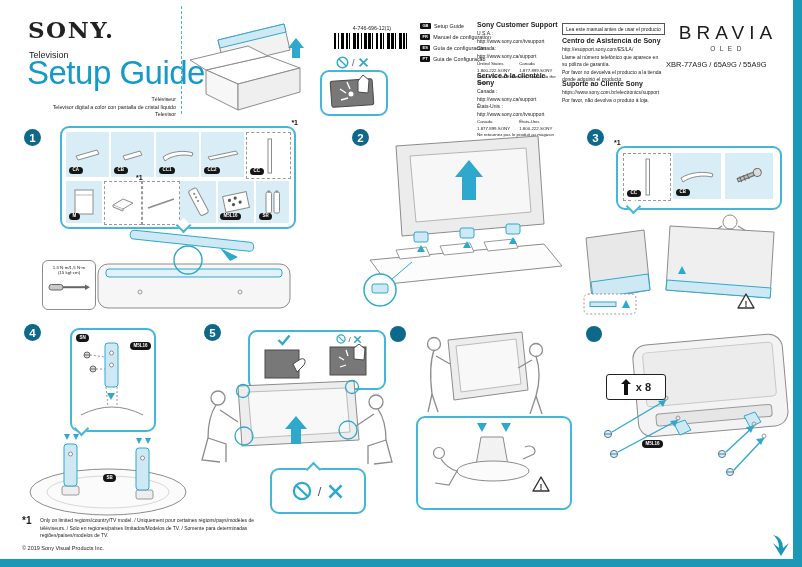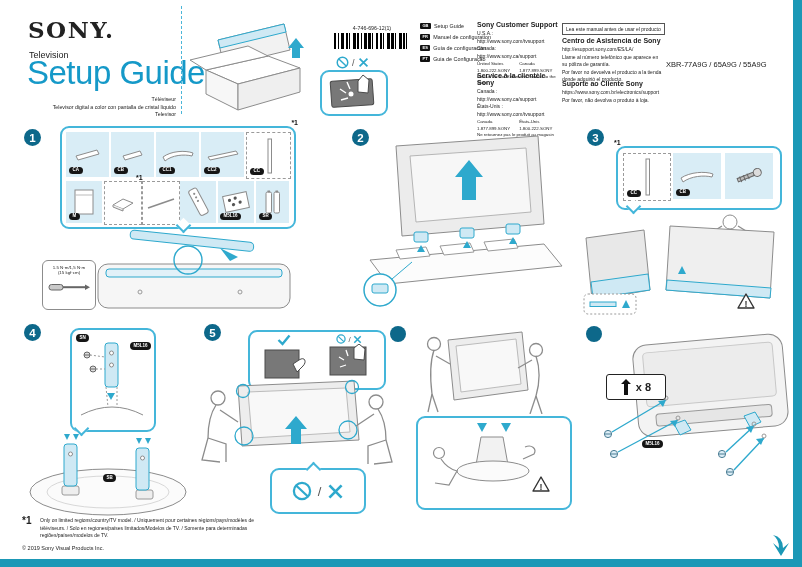--- a/index.html
+++ b/index.html
@@ -163,20 +163,24 @@
   </div>
 
   <div class="abs" style="left:562px;top:80px;width:106px">
     <div class="title7">Suporte ao Cliente Sony</div>
     <div class="t5">
       <span class="blk">https://www.sony.com.br/electronics/support</span>
       <span class="blk">Por favor, não devolva o produto à loja.</span>
     </div>
   </div>
 
+  <div class="abs" style="left:666px;top:22px;width:124px;text-align:center">
+    <div style="font-size:19px;letter-spacing:5px;font-weight:500;color:#1c1c1c">BRAVIA</div>
+    <div style="font-size:6.5px;letter-spacing:4.5px;color:#3a3a3a;margin-top:1px">OLED</div>
+  </div>
   <div class="abs" style="left:666px;top:60px;font-size:7.5px">XBR-77A9G / 65A9G / 55A9G</div>
 
   <div class="abs" style="left:18px;top:120px;width:310px;height:198px">
     <div class="stepnum" style="left:6px;top:9px">1</div>
 
     <div class="callout" style="left:42px;top:6px;width:232px;height:99px">
       <span class="star" style="right:-4px;top:-9px">*1</span>
 
       <div class="cell" style="left:4px;top:4px;width:43px;height:45px">
         <svg width="30" height="18" viewBox="0 0 30 18">

